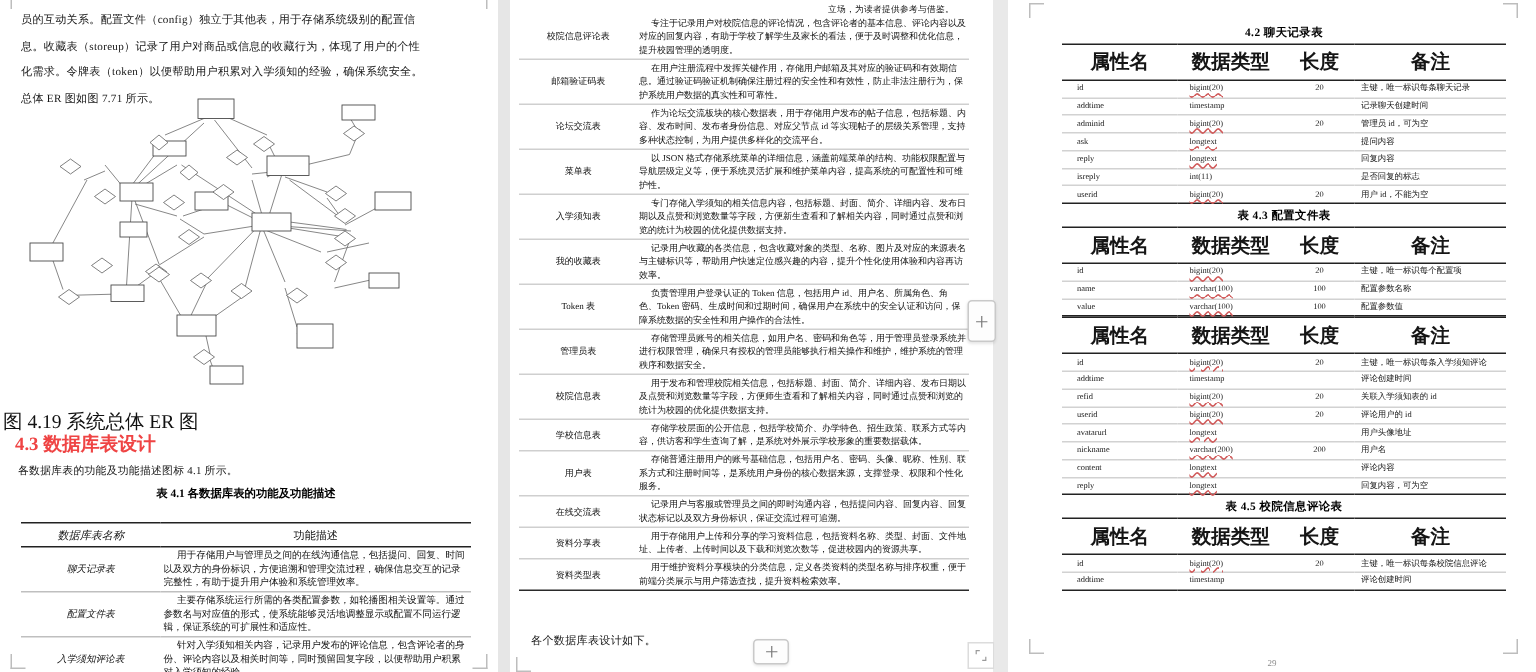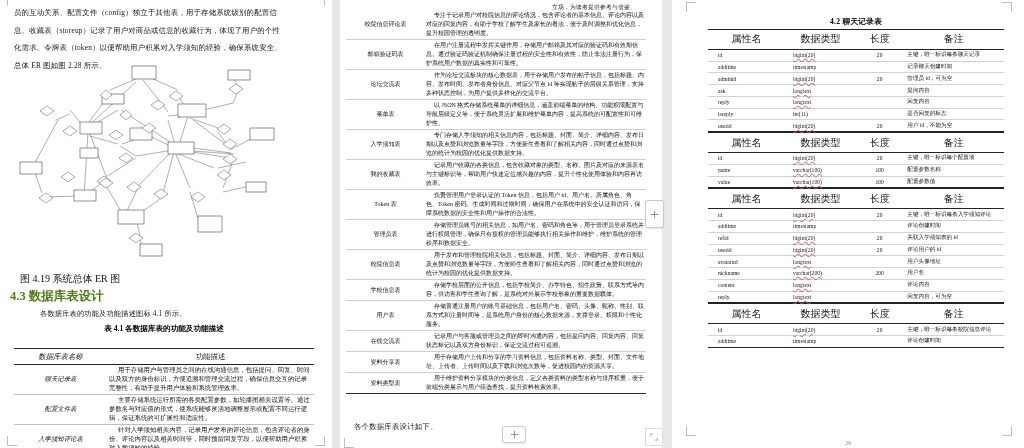--- a/index.html
+++ b/index.html
@@ -24,22 +24,22 @@
   .cmark.tl{border-right:none;border-bottom:none;}
   .cmark.tr{border-left:none;border-bottom:none;}
   .cmark.bl{border-right:none;border-top:none;}
   .cmark.br{border-left:none;border-top:none;}
 
   .realtext{font-size:7.2px;line-height:11px;letter-spacing:.2px;color:#161616;}
 
   
   #lp-body{position:absolute;left:14px;top:4px;width:300px;}
 
-  .figcap{position:absolute;left:20px;font-size:10px;color:#111;}
-  .heading{position:absolute;font-weight:bold;color:#4d7c0f;}
+  .figcap{position:absolute;left:2px;font-size:13px;color:#111;}
+  .heading{position:absolute;font-weight:bold;color:#ef4444;}
 
   
   #er{position:absolute;left:18px;top:58px;width:300px;height:208px;}
   #er svg{display:block;}
 
   
   table.doc{border-collapse:collapse;width:100%;}
   table.doc th,table.doc td{
     border:0;padding:1px 2px;vertical-align:middle;
   }
@@ -59,21 +59,21 @@
   #tbl-mid{position:absolute;left:6px;top:4px;width:300px;}
   #tbl-mid td{font-size:6px;color:#111;vertical-align:middle;}
   #tbl-mid .n{width:26%;text-align:center;padding-left:3px;}
   #tbl-mid .d{width:74%;padding-right:2px;}
   #tbl-mid tr{border-bottom:.5px solid #cfcfcf;}
 
   
   .attr-tbl{width:100%;border-collapse:collapse;}
   .attr-tbl td,.attr-tbl th{font-size:5.6px;color:#151515;padding:1.4px 2px;}
   .attr-tbl thead th{
-    font-size:10px;font-weight:normal;text-align:center;
+    font-size:13px;font-weight:bold;text-align:center;
     border-top:1.2px solid #222;border-bottom:.8px solid #222;padding:2.4px 0;
   }
   .attr-tbl tbody tr{border-bottom:.45px solid #d2d2d2;}
   .attr-tbl tbody tr:last-child{border-bottom:1.2px solid #222;}
   .attr-tbl .c-attr{width:26%;padding-left:10px;}
   .attr-tbl .c-type{width:24%;padding-left:8px;color:#1d1d1d;text-decoration:underline;text-decoration-color:#d05a5a;text-decoration-style:wavy;text-underline-offset:1px;}
   .attr-tbl .c-len{width:16%;text-align:center;}
   .attr-tbl .c-note{width:34%;padding-left:4px;}
   .attr-tbl .plain{text-decoration:none;}
 
@@ -99,21 +99,21 @@
 
   <div class="page" id="page-left">
 
     <div class="cmark tl" style="left:7px;top:-4px;"></div>
     <div class="cmark tr" style="right:7px;top:-4px;"></div>
 
     <div id="lp-body">
       <div class="realtext" style="font-size:7.4px;line-height:17.5px;">员的互动关系。配置文件（config）独立于其他表，用于存储系统级别的配置信</div>
       <div class="realtext" style="font-size:7.4px;line-height:17.5px;">息。收藏表（storeup）记录了用户对商品或信息的收藏行为，体现了用户的个性</div>
       <div class="realtext" style="font-size:7.4px;line-height:17.5px;">化需求。令牌表（token）以便帮助用户积累对入学须知的经验，确保系统安全。</div>
-      <div class="realtext" style="font-size:7.4px;line-height:17.5px;">总体 ER 图如图 2.28 所示。</div>
+      <div class="realtext" style="font-size:7.4px;line-height:17.5px;">总体 ER 图如图 7.71 所示。</div>
     </div>
 
     <div id="er">
       <svg width="300" height="208" viewBox="0 0 300 208" xmlns="http://www.w3.org/2000/svg">
         <g stroke="#6d6d6d" stroke-width="0.55" fill="none">
           <path d="M125,18 L92,32 M125,22 L150,54 M133,20 L160,32 M118,24 L68,70"></path>
           <path d="M92,36 L68,68 M160,36 L168,52 M150,58 L170,56"></path>
           <path d="M168,56 L160,60 M173,55 L215,45 M215,45 L222,28"></path>
           <path d="M222,32 L215,20 M170,58 L160,90 M172,60 L200,70 M175,62 L210,88"></path>
           <path d="M200,74 L210,88 M212,92 L238,78 M213,95 L160,88"></path>
@@ -170,21 +170,21 @@
           <path d="M143,131 l7,5 l-7,5 l-7,-5 z"></path>
           <path d="M180,134 l7,5 l-7,5 l-7,-5 z"></path>
         </g>
       </svg>
     </div>
 
     <div class="figcap" style="top:272px;">图 4.19  系统总体 ER 图</div>
 
     <div class="heading" style="left:10px;top:288px;font-size:12.5px;">4.3  数据库表设计</div>
 
-    <div class="realtext" style="position:absolute;left:40px;top:309px;">各数据库表的功能及功能描述图标 4.1 所示。</div>
+    <div class="realtext" style="position:absolute;left:12px;top:309px;">各数据库表的功能及功能描述图标 4.1 所示。</div>
 
     <div class="tbl-title" style="position:absolute;left:14px;top:322px;width:300px;">表 4.1  各数据库表的功能及功能描述</div>
 
     <div id="tbl41">
       <table class="doc">
         <thead>
           <tr class="hdrrow">
             <td class="namecell hcell">数据库表名称</td>
             <td class="desccell hcell">功能描述</td>
           </tr>
@@ -345,20 +345,21 @@
           </tr>
           <tr>
             <td class="c-attr">userid</td>
             <td class="c-type">bigint(20)</td>
             <td class="c-len">20</td>
             <td class="c-note">用户 id，不能为空</td>
           </tr>
         </tbody>
       </table>
 
+      <div class="rp-title">表 4.3  配置文件表</div>
       <table class="attr-tbl">
         <thead>
           <tr>
             <th>属性名</th>
             <th>数据类型</th>
             <th>长度</th>
             <th>备注</th>
           </tr>
         </thead>
         <tbody>
@@ -437,20 +438,21 @@
           </tr>
           <tr>
             <td class="c-attr plain">reply</td>
             <td class="c-type">longtext</td>
             <td class="c-len"></td>
             <td class="c-note">回复内容，可为空</td>
           </tr>
         </tbody>
       </table>
 
+      <div class="rp-title">表 4.5  校院信息评论表</div>
       <table class="attr-tbl">
         <thead>
           <tr>
             <th>属性名</th>
             <th>数据类型</th>
             <th>长度</th>
             <th>备注</th>
           </tr>
         </thead>
         <tbody>

